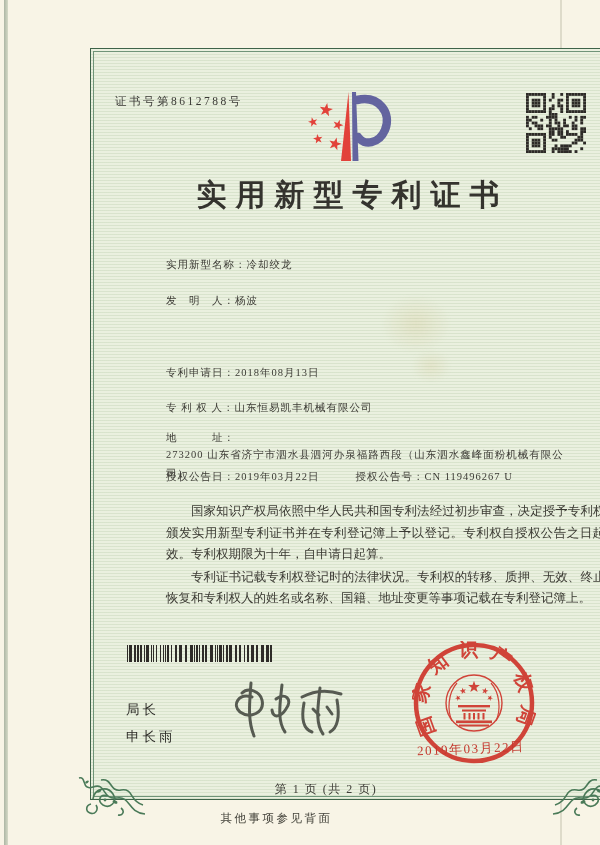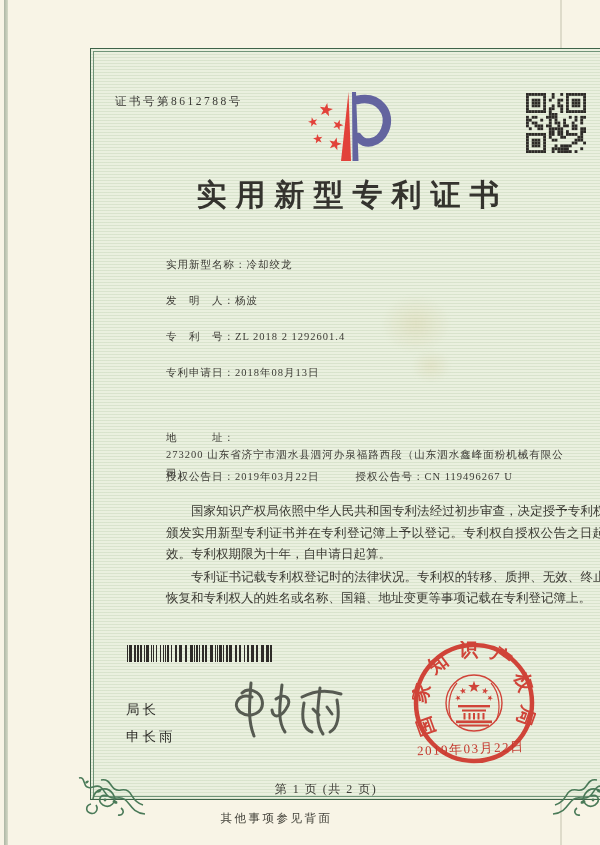--- a/index.html
+++ b/index.html
@@ -307,25 +307,25 @@
     </svg>
 
   <div class="title" style="top:126px;">实用新型专利证书</div>
 
   <div class="frow" style="top:209px;font-family:Liberation Mono, monospace;">
     <span class="flabel">实用新型名称：</span><span class="fvalue">冷却绞龙</span>
   </div>
   <div class="frow" style="top:245px;">
     <span class="flabel">发　明　人：</span><span class="fvalue">杨波</span>
   </div>
-  <div class="frow" style="top:281px;">
-    <span class="flabel">专　利　号：</span><span class="fvalue">ZL 2018 2 1292601.4</span>
-  </div>
   <div class="frow" style="top:317px;">
     <span class="flabel">专利申请日：</span><span class="fvalue">2018年08月13日</span>
+  </div>
+  <div class="frow" style="top:352px;">
+    <span class="flabel">专 利 权 人：</span><span class="fvalue">山东恒易凯丰机械有限公司</span>
   </div>
   <div class="frow frow-addr" style="top:382px;">
     <span class="flabel">地　　　址：</span><span class="fvalue">273200 山东省济宁市泗水县泗河办泉福路西段（山东泗水鑫峰面粉机械有限公司）</span>
   </div>
 
   <div class="grant-row" style="top:421px;">
     <span>授权公告日：</span><span>2019年03月22日</span><span class="grant-no">授权公告号：</span><span>CN 119496267 U</span>
   </div>
 
   <div class="paras" style="top:452px;">

